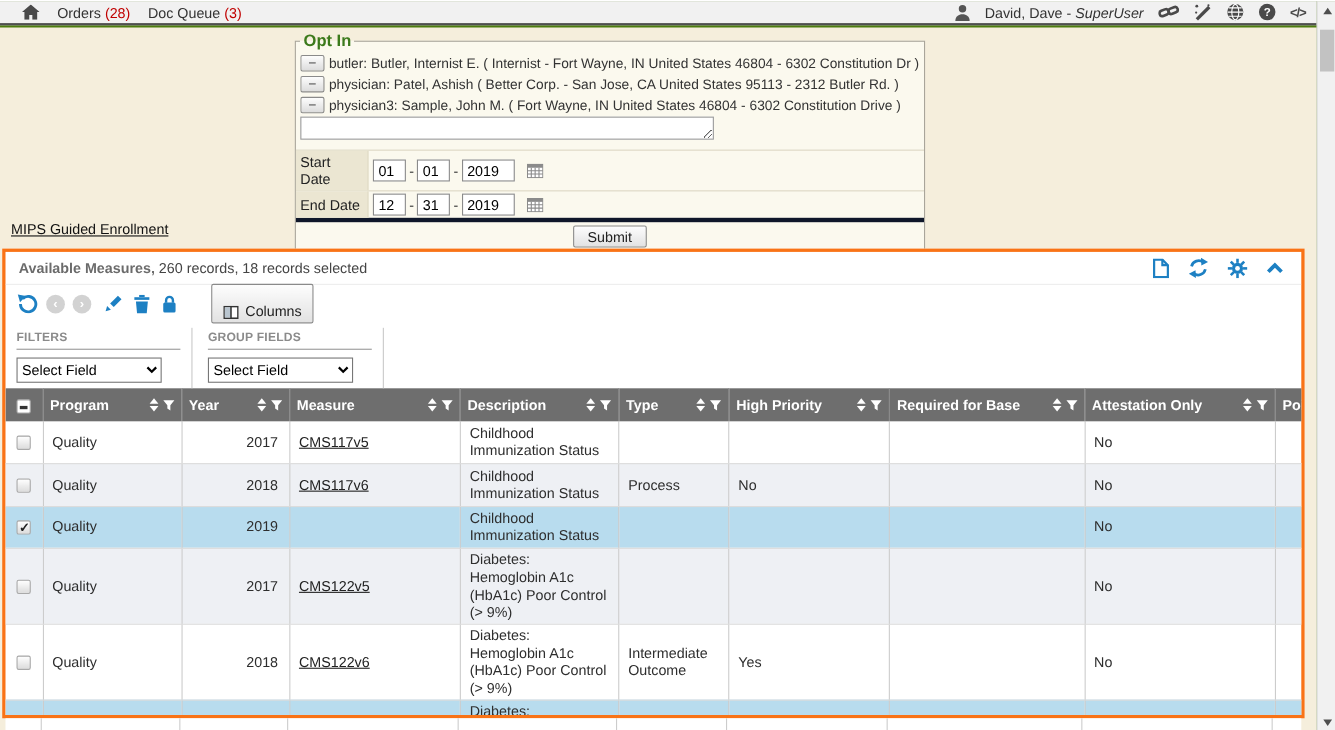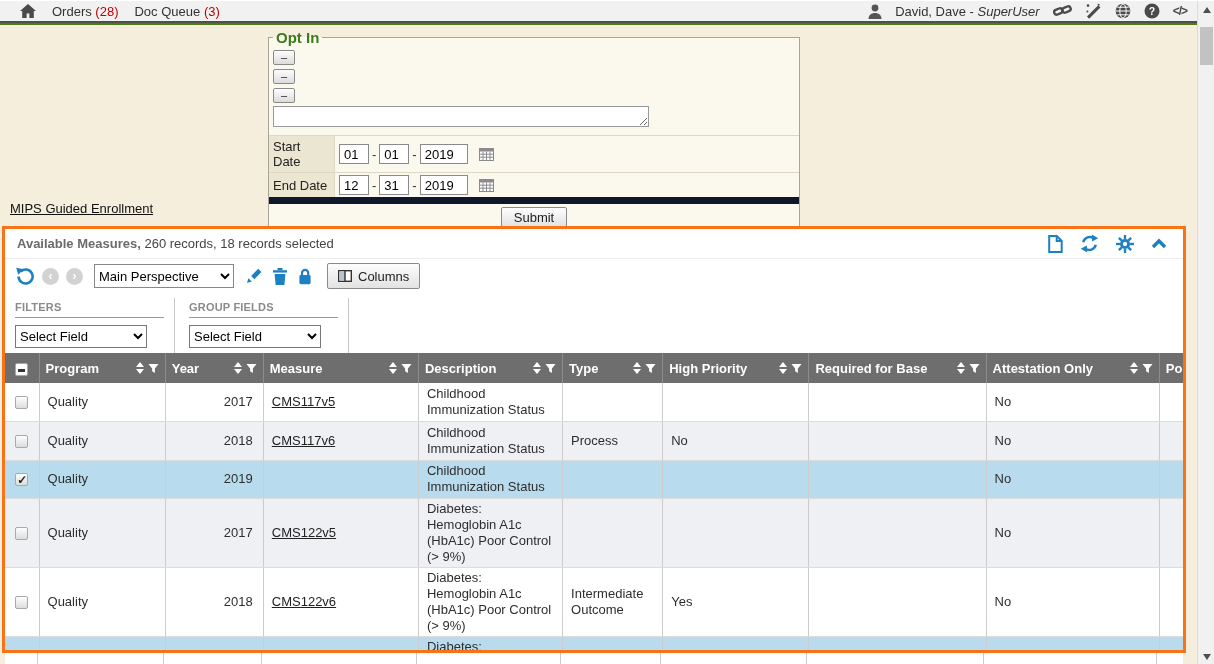--- a/index.html
+++ b/index.html
@@ -34,42 +34,42 @@
   .uentry { display:flex; align-items:center; gap:4px; height:19px; white-space:nowrap; overflow:hidden; }
   .uentry .txt { font-size:12.5px; color:#333; }
   .minusbtn { width:22px; height:15px; font-size:11px; line-height:11px; border:1px solid #8a8a8a; border-radius:2px;
               background:linear-gradient(#fdfdfd,#dcdcdc); color:#222; cursor:pointer; }
   .utextarea { width:376px; height:21px; margin:1px 0 2px 0; border:1px solid #999; background:#fff; resize:both; font-family:"Liberation Sans",sans-serif; }
   .daterow .fcontent { display:flex; align-items:center; gap:3px; padding:2px 4px; }
   .dinput { height:20px; border:1px solid #8a8a8a; font-size:13px; padding-left:4px; background:#fff; font-family:"Liberation Sans",sans-serif; }
   .dmm { width:30px; } .dyy { width:48px; }
   .dsep { font-size:13px; color:#333; }
   .calico { margin-left:8px; display:flex; cursor:pointer; }
-  .submitrow { justify-content:center; display:flex; padding:3px 0 4px 0; border-top:7px solid #0f172a; }
+  .submitrow { justify-content:center; display:flex; padding:3px 0 4px 0; border-top:4px solid #0f172a; }
   .btn { border:1px solid #8a8a8a; border-radius:2px; background:linear-gradient(#fdfdfd,#e2e2e2);
          font-size:13px; color:#222; padding:1px 12px; height:20px; cursor:pointer; font-family:"Liberation Sans",sans-serif; }
 
   
   #mips { position:absolute; left:10px; top:200px; font-size:13px; color:#111; text-decoration:underline; cursor:pointer; }
 
   
   #panel { position:absolute; left:2px; top:225px; width:1184px; height:427px; border:3px solid #f97316;
            background:#fff; overflow:hidden; }
   .phead { height:30px; display:flex; align-items:center; padding:0 12px; border-bottom:1px solid #ededed; }
   .ptitle-b { font-weight:bold; color:#6b6b6b; font-size:13px; }
   .ptitle-r { color:#444; font-size:13px; white-space:pre;text-align:center; }
   .phead .picons { margin-left:auto; display:flex; align-items:center; gap:17px; margin-right:4px; }
   .picon { display:flex; cursor:pointer; }
 
   .ptoolbar { height:34px; display:flex; align-items:center; padding:0 10px; gap:7px; }
   .navcirc { width:17px; height:17px; border-radius:50%; background:#d2d2d2; color:#fff; font-weight:bold;
              font-size:12px; line-height:16px; text-align:center; cursor:default; }
   .persel { width:140px; height:24px; font-size:13px; border:1px solid #888; background:#fff; margin-left:4px; font-family:"Liberation Sans",sans-serif; }
   .tico { display:flex; cursor:pointer; margin-left:4px; }
-  .colbtn { margin-left:8px; display:flex; align-items:center; gap:6px; padding:3px 10px; height:26px; }
+  .colbtn { margin-left:24px; display:flex; align-items:flex-end; gap:6px; padding:3px 10px; height:36px; }
 
   .pfilters { display:flex; padding:5px 0 0 10px; height:60px; }
   .fsec { width:160px; margin-right:14px; padding-right:10px; border-right:1px solid #c9c9c9; }
   .fsec h4 { font-size:11px; color:#8b8b8b; font-weight:bold; letter-spacing:.2px; border-bottom:1px solid #9a9a9a;
              padding-bottom:4px; margin:3px 0 7px 0; }
   .sfsel { width:132px; height:23px; font-size:13px; border:1px solid #777; background:#fff; font-family:"Liberation Sans",sans-serif; }
 
   
   table.grid { table-layout:fixed; width:1275px; border-collapse:collapse; font-size:13px; }
   .grid th { background:#6e6e6e; color:#fff; height:30px; font-weight:bold; text-align:left;
@@ -164,26 +164,29 @@
 
   <div id="page"></div>
 
   <div id="optin">
     <fieldset>
       <legend>Opt In</legend>
       <div class="frow">
         <div class="fcontent">
           <div class="uentry">
             <button class="minusbtn">–</button>
+            <span class="txt">butler: Butler, Internist E. ( Internist - Fort Wayne, IN United States 46804 - 6302 Constitution Dr )</span>
           </div>
           <div class="uentry">
             <button class="minusbtn">–</button>
+            <span class="txt">physician: Patel, Ashish ( Better Corp. - San Jose, CA United States 95113 - 2312 Butler Rd. )</span>
           </div>
           <div class="uentry">
             <button class="minusbtn">–</button>
+            <span class="txt">physician3: Sample, John M. ( Fort Wayne, IN United States 46804 - 6302 Constitution Drive )</span>
           </div>
           <textarea class="utextarea" style=""></textarea>
         </div>
       </div>
       <div class="frow daterow">
         <div class="flabel">Start Date</div>
         <div class="fcontent">
           <input class="dinput dmm" value="01" style="">
           <span class="dsep">-</span>
           <input class="dinput dmm" value="01" style="">
@@ -273,23 +276,20 @@
 
     <div class="ptoolbar">
       <span class="tico" style="margin-left:0">
         <svg width="20" height="18" viewBox="0 0 20 18">
             <path d="M3.6 9.4a7 7 0 1 0 2.1-4.9" fill="none" stroke="#1d80c3" stroke-width="2.6"></path>
             <polygon points="1.2,0.8 8.6,2.2 3.2,7.8" fill="#1d80c3"></polygon>
           </svg>
       </span>
       <span class="navcirc">‹</span>
       <span class="navcirc">›</span>
-      <select class="persel">
-        <option>Main Perspective</option>
-      </select>
       <span class="tico">
         <svg width="17" height="17" viewBox="0 0 17 17">
             <g fill="#1d80c3">
               <rect x="9" y="1" width="4.6" height="10" transform="rotate(45 11.3 6)"></rect>
               <polygon points="2,15 3.4,10.2 6.8,13.6"></polygon>
             </g>
           </svg>
       </span>
       <span class="tico">
         <svg width="14" height="17" viewBox="0 0 14 17">

